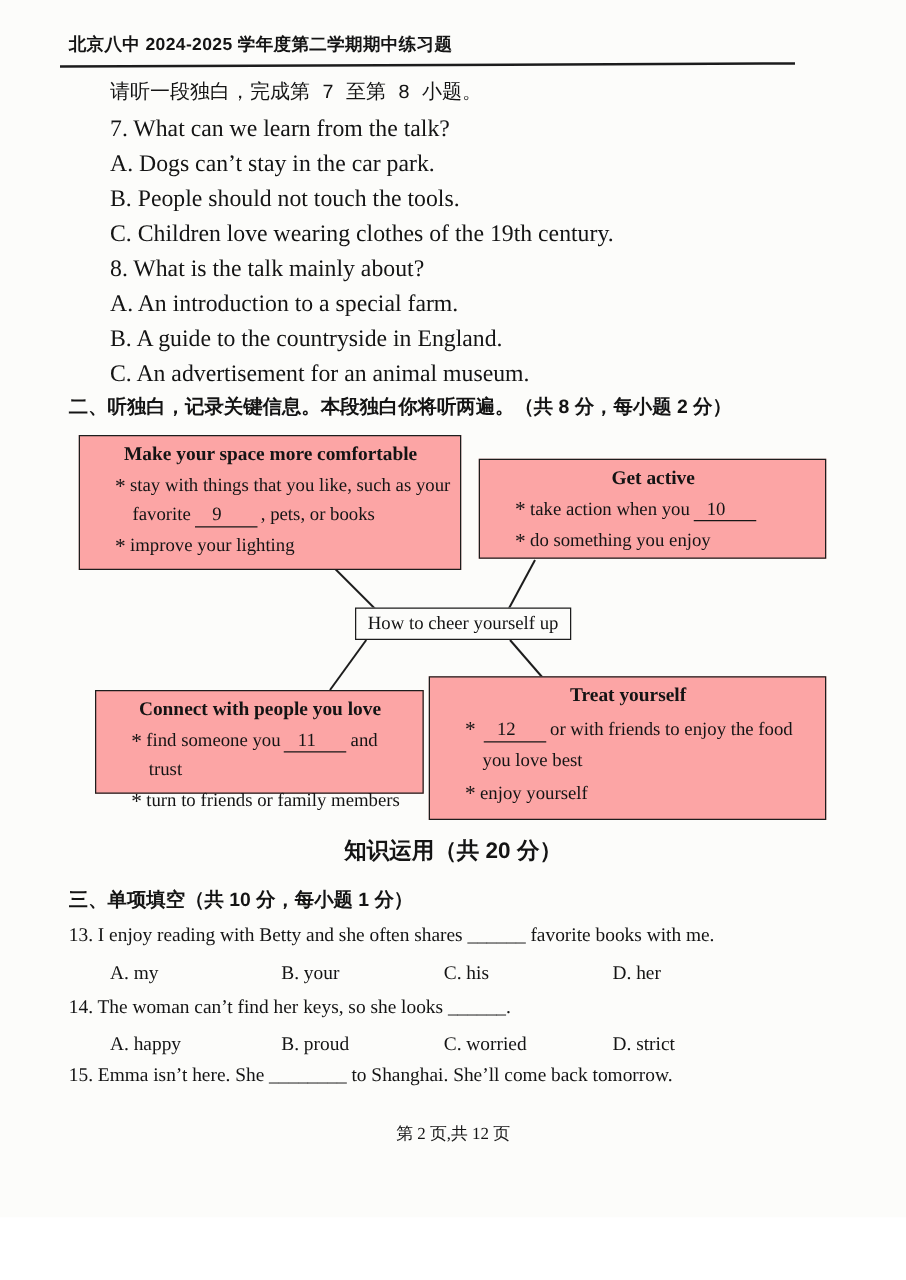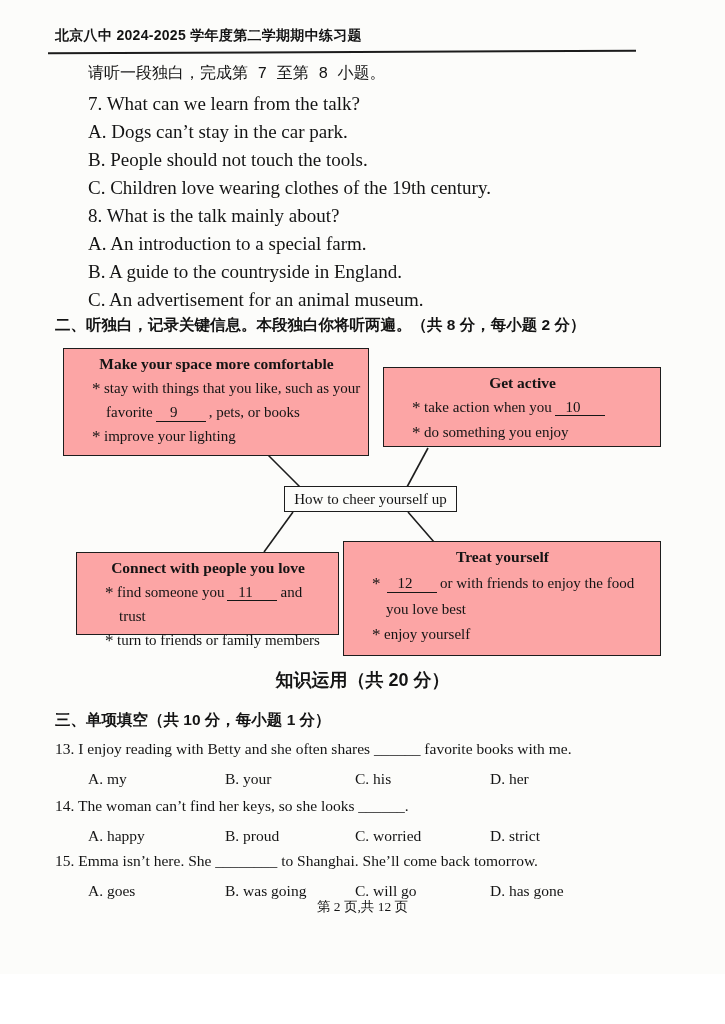--- a/index.html
+++ b/index.html
@@ -135,22 +135,16 @@
 
   <div class="stem" style="top:797px">14. The woman can’t find her keys, so she looks ______.</div>
   <div class="opts" style="top:827px">
     <span>A. happy</span>
     <span>B. proud</span>
     <span>C. worried</span>
     <span>D. strict</span>
   </div>
 
   <div class="stem" style="top:852px">15. Emma isn’t here. She ________ to Shanghai. She’ll come back tomorrow.</div>
-  <div class="opts" style="top:882px">
-    <span>A. goes</span>
-    <span>B. was going</span>
-    <span>C. will go</span>
-    <span>D. has gone</span>
-  </div>
 
   <div class="footer">第 2 页,共 12 页</div>
 
 </div>
 
 </body></html>

